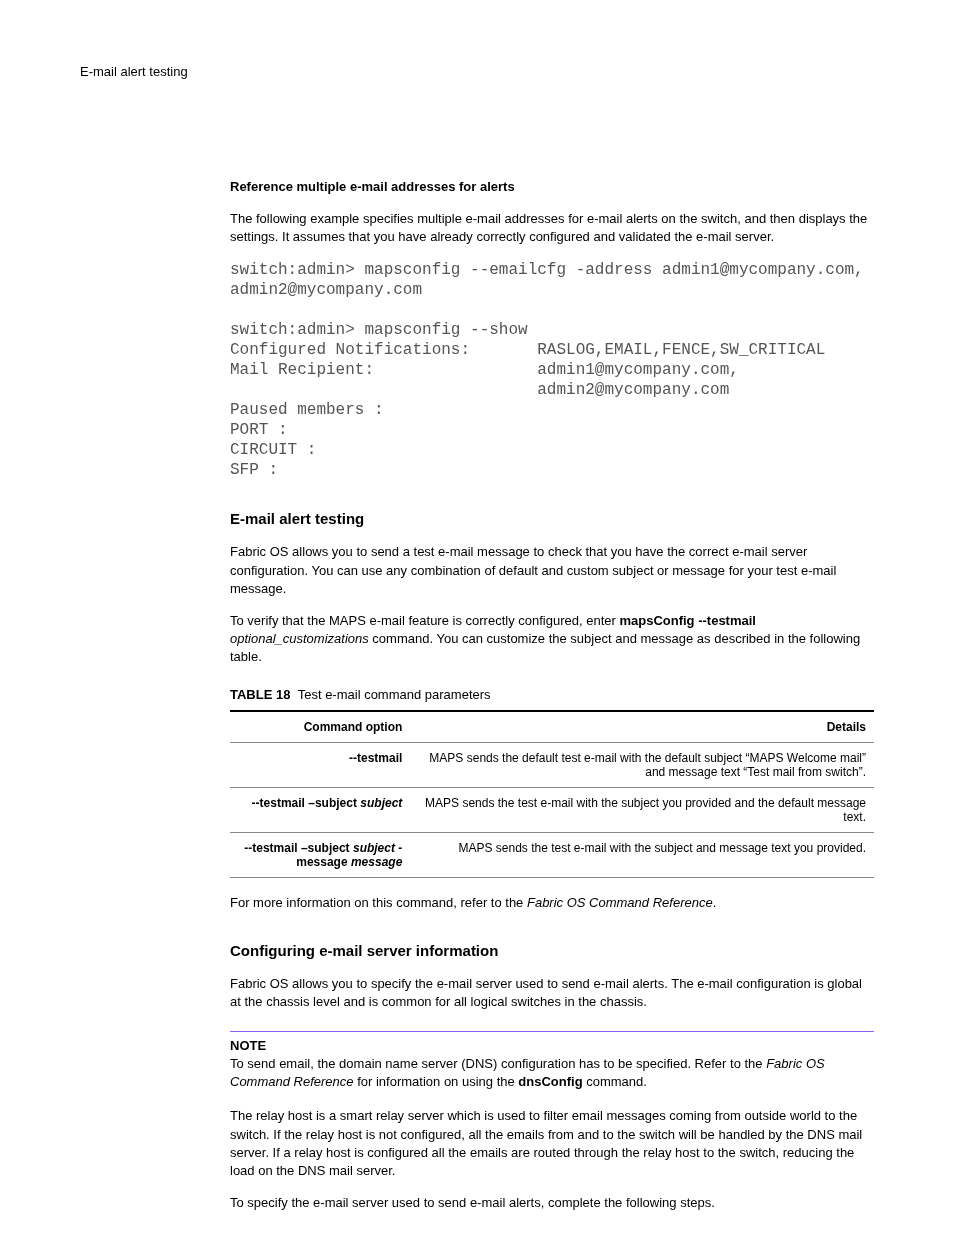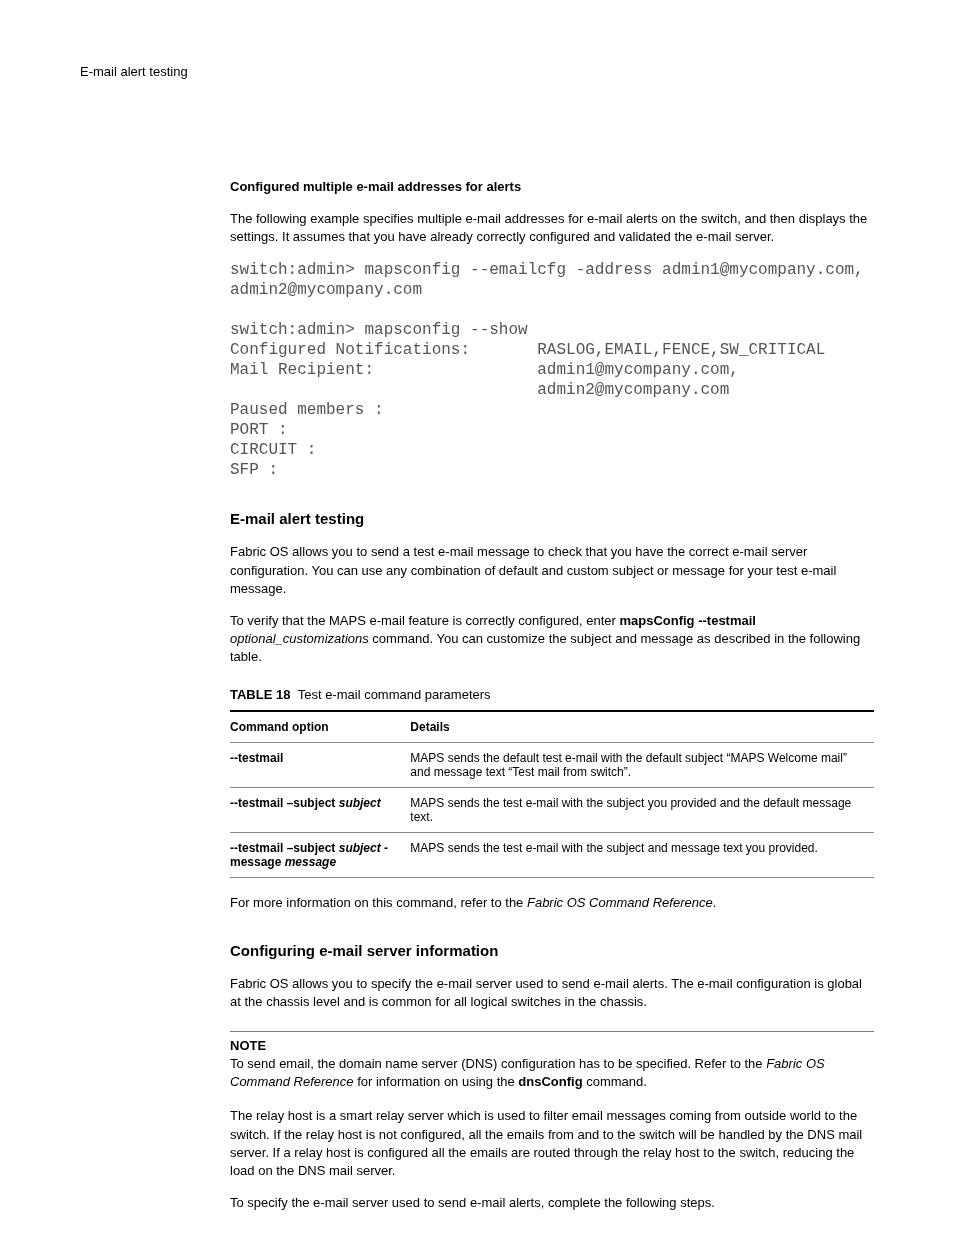--- a/index.html
+++ b/index.html
@@ -45,21 +45,21 @@
       font-size: 13px;
       margin: 20px 0 8px 0;
     }
     .table-caption .bold { font-weight: bold; }
     table.param-table {
       border-collapse: collapse;
       width: 100%;
       font-size: 12px;
     }
     table.param-table th, table.param-table td {
-      text-align: left;
+      text-align: right;
       vertical-align: top;
       padding: 8px 8px 8px 0;
       border-top: 1px solid #888;
     }
     table.param-table thead th {
       border-top: 2px solid #000;
       font-weight: bold;
     }
     table.param-table tbody tr:last-child td {
       border-bottom: 1px solid #888;
@@ -81,21 +81,21 @@
     .content-block { margin-left: 150px; }
     .content-block-wide { margin-left: 0; }
   </style>
 </head>
 <body>
 
 <div class="page">
   <div class="running-header">E-mail alert testing</div>
 
   <div class="content-block section1">
-    <p class="section-heading">Configured multiple e-mail addresses for alerts</p>
+    <p class="section-heading">Reference multiple e-mail addresses for alerts</p>
     <p class="body-text">The following example specifies multiple e-mail addresses for e-mail alerts on the switch, and then displays the settings. It assumes that you have already correctly configured and validated the e-mail server.</p>
     <pre class="code-block">switch:admin&gt; mapsconfig --emailcfg -address admin1@mycompany.com,
 admin2@mycompany.com
 
 switch:admin&gt; mapsconfig --show
 Configured Notifications:       RASLOG,EMAIL,FENCE,SW_CRITICAL
 Mail Recipient:                 admin1@mycompany.com,
                                 admin2@mycompany.com
 Paused members :
 PORT :

